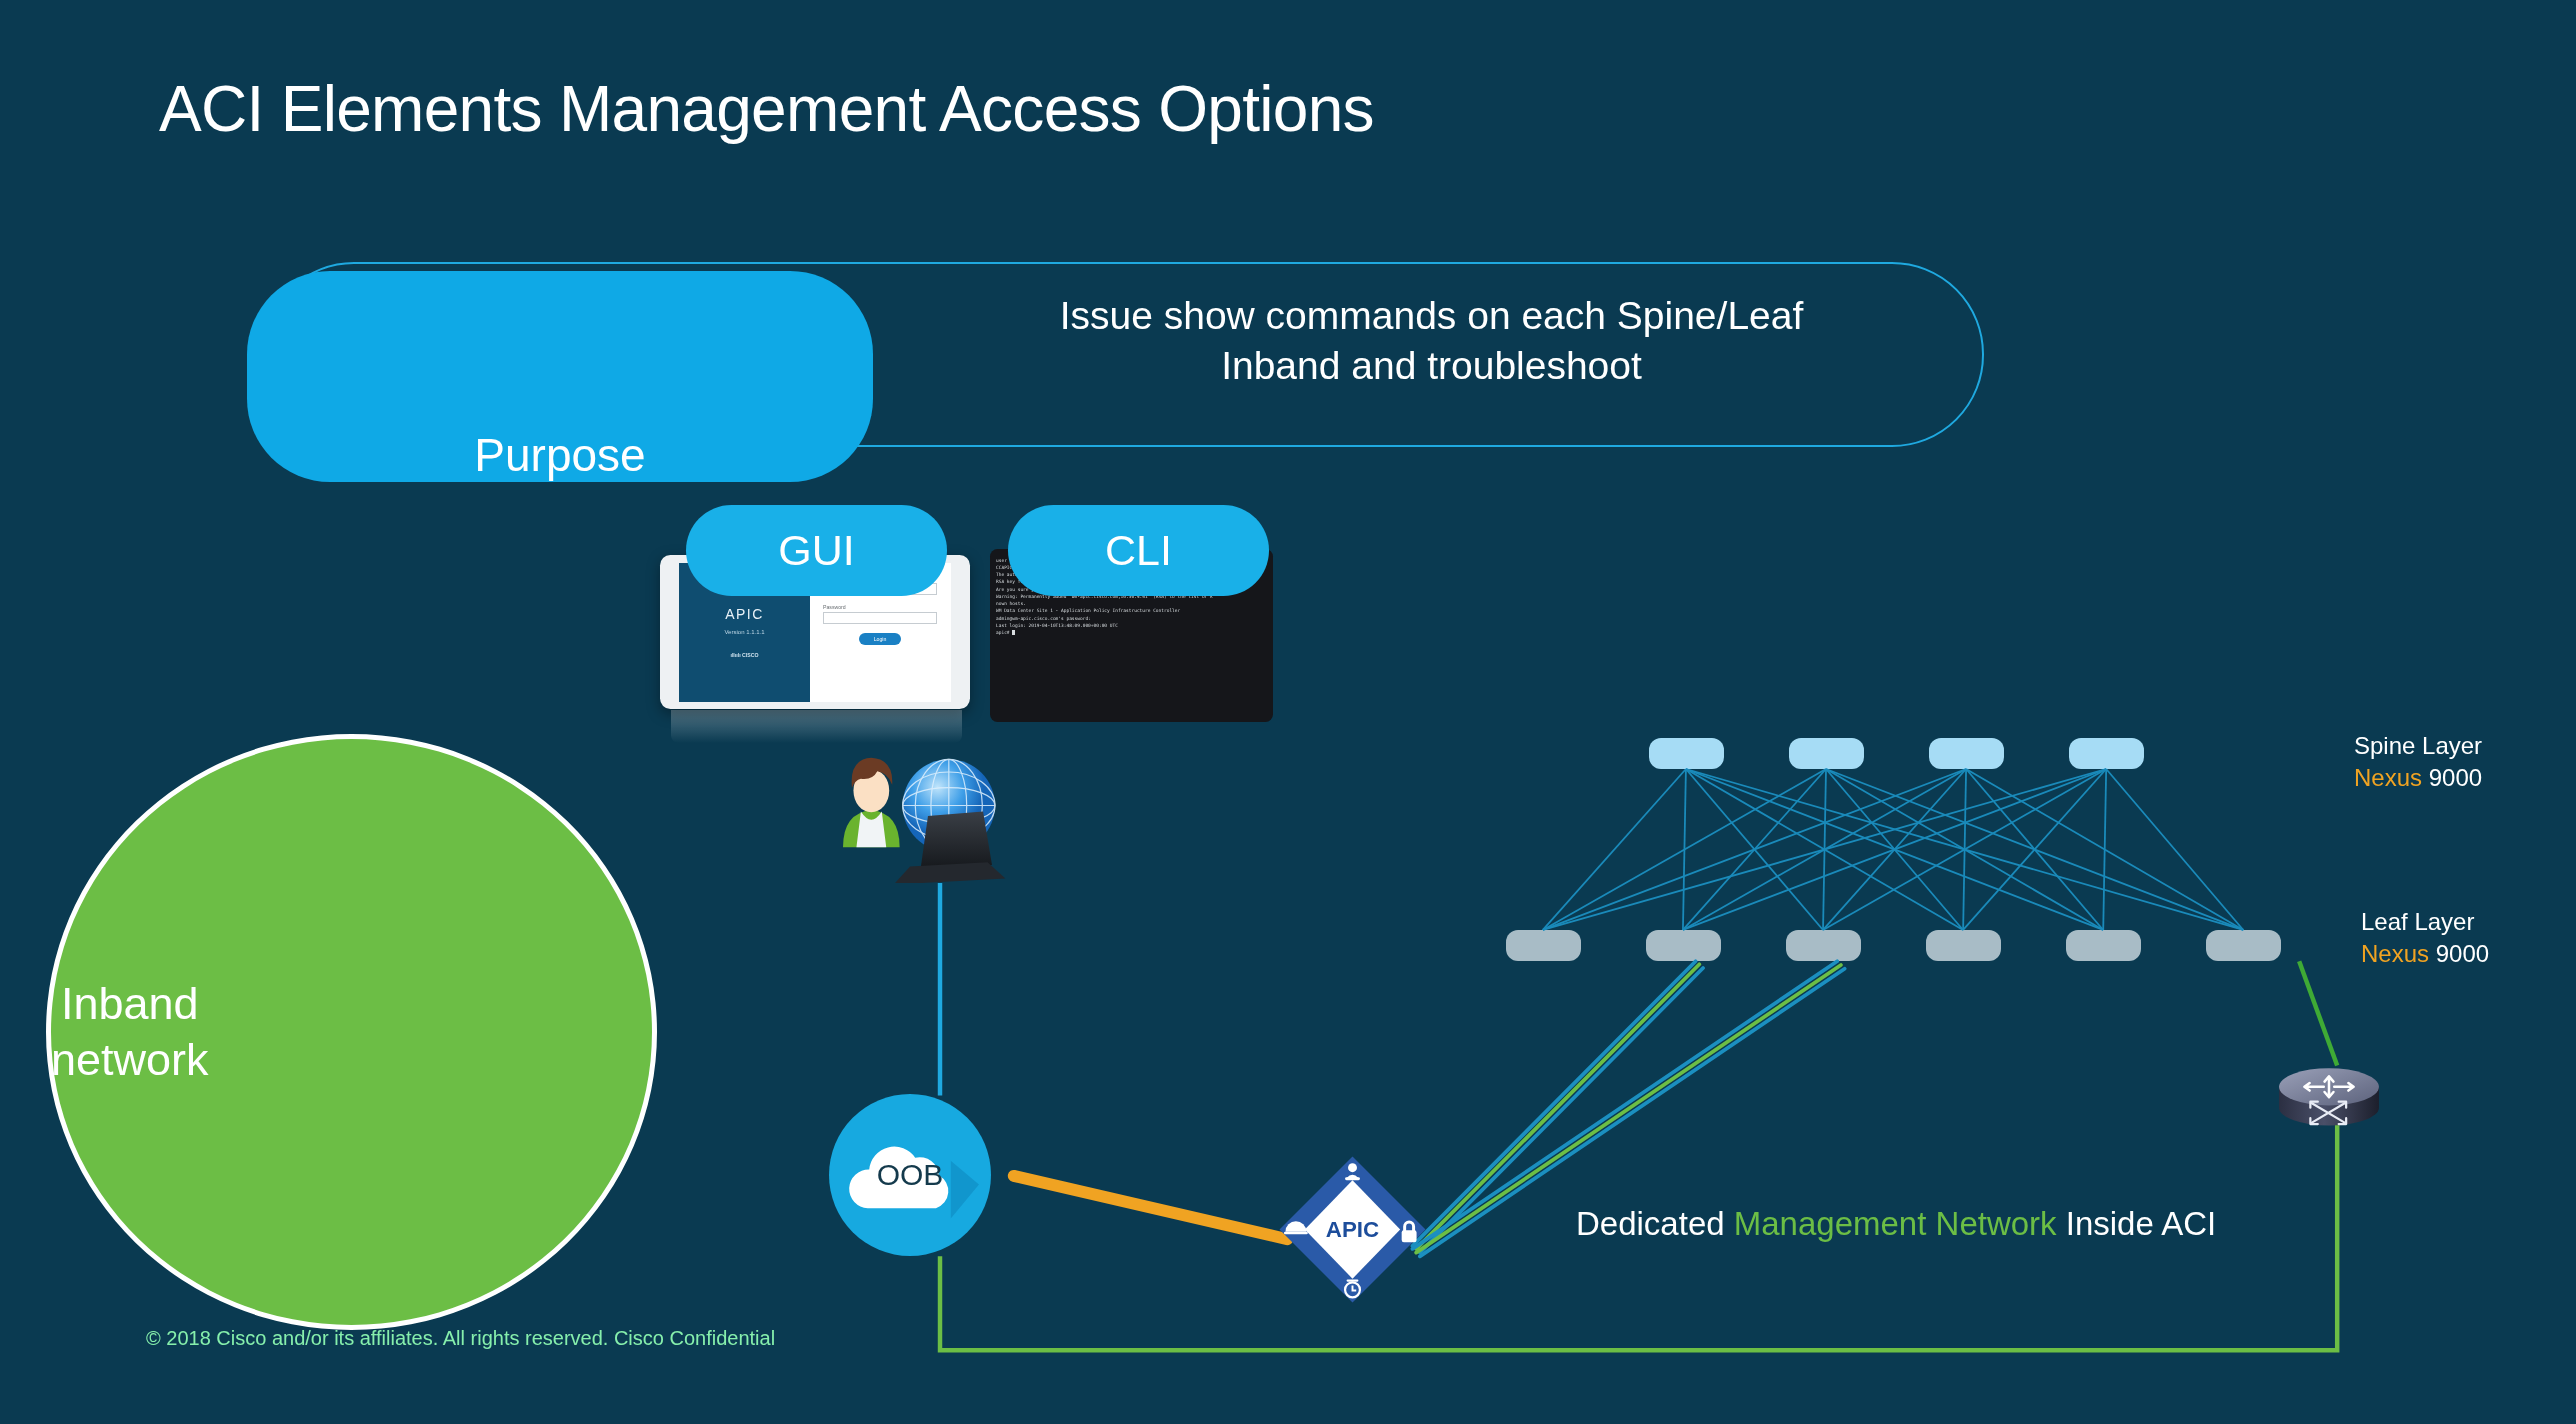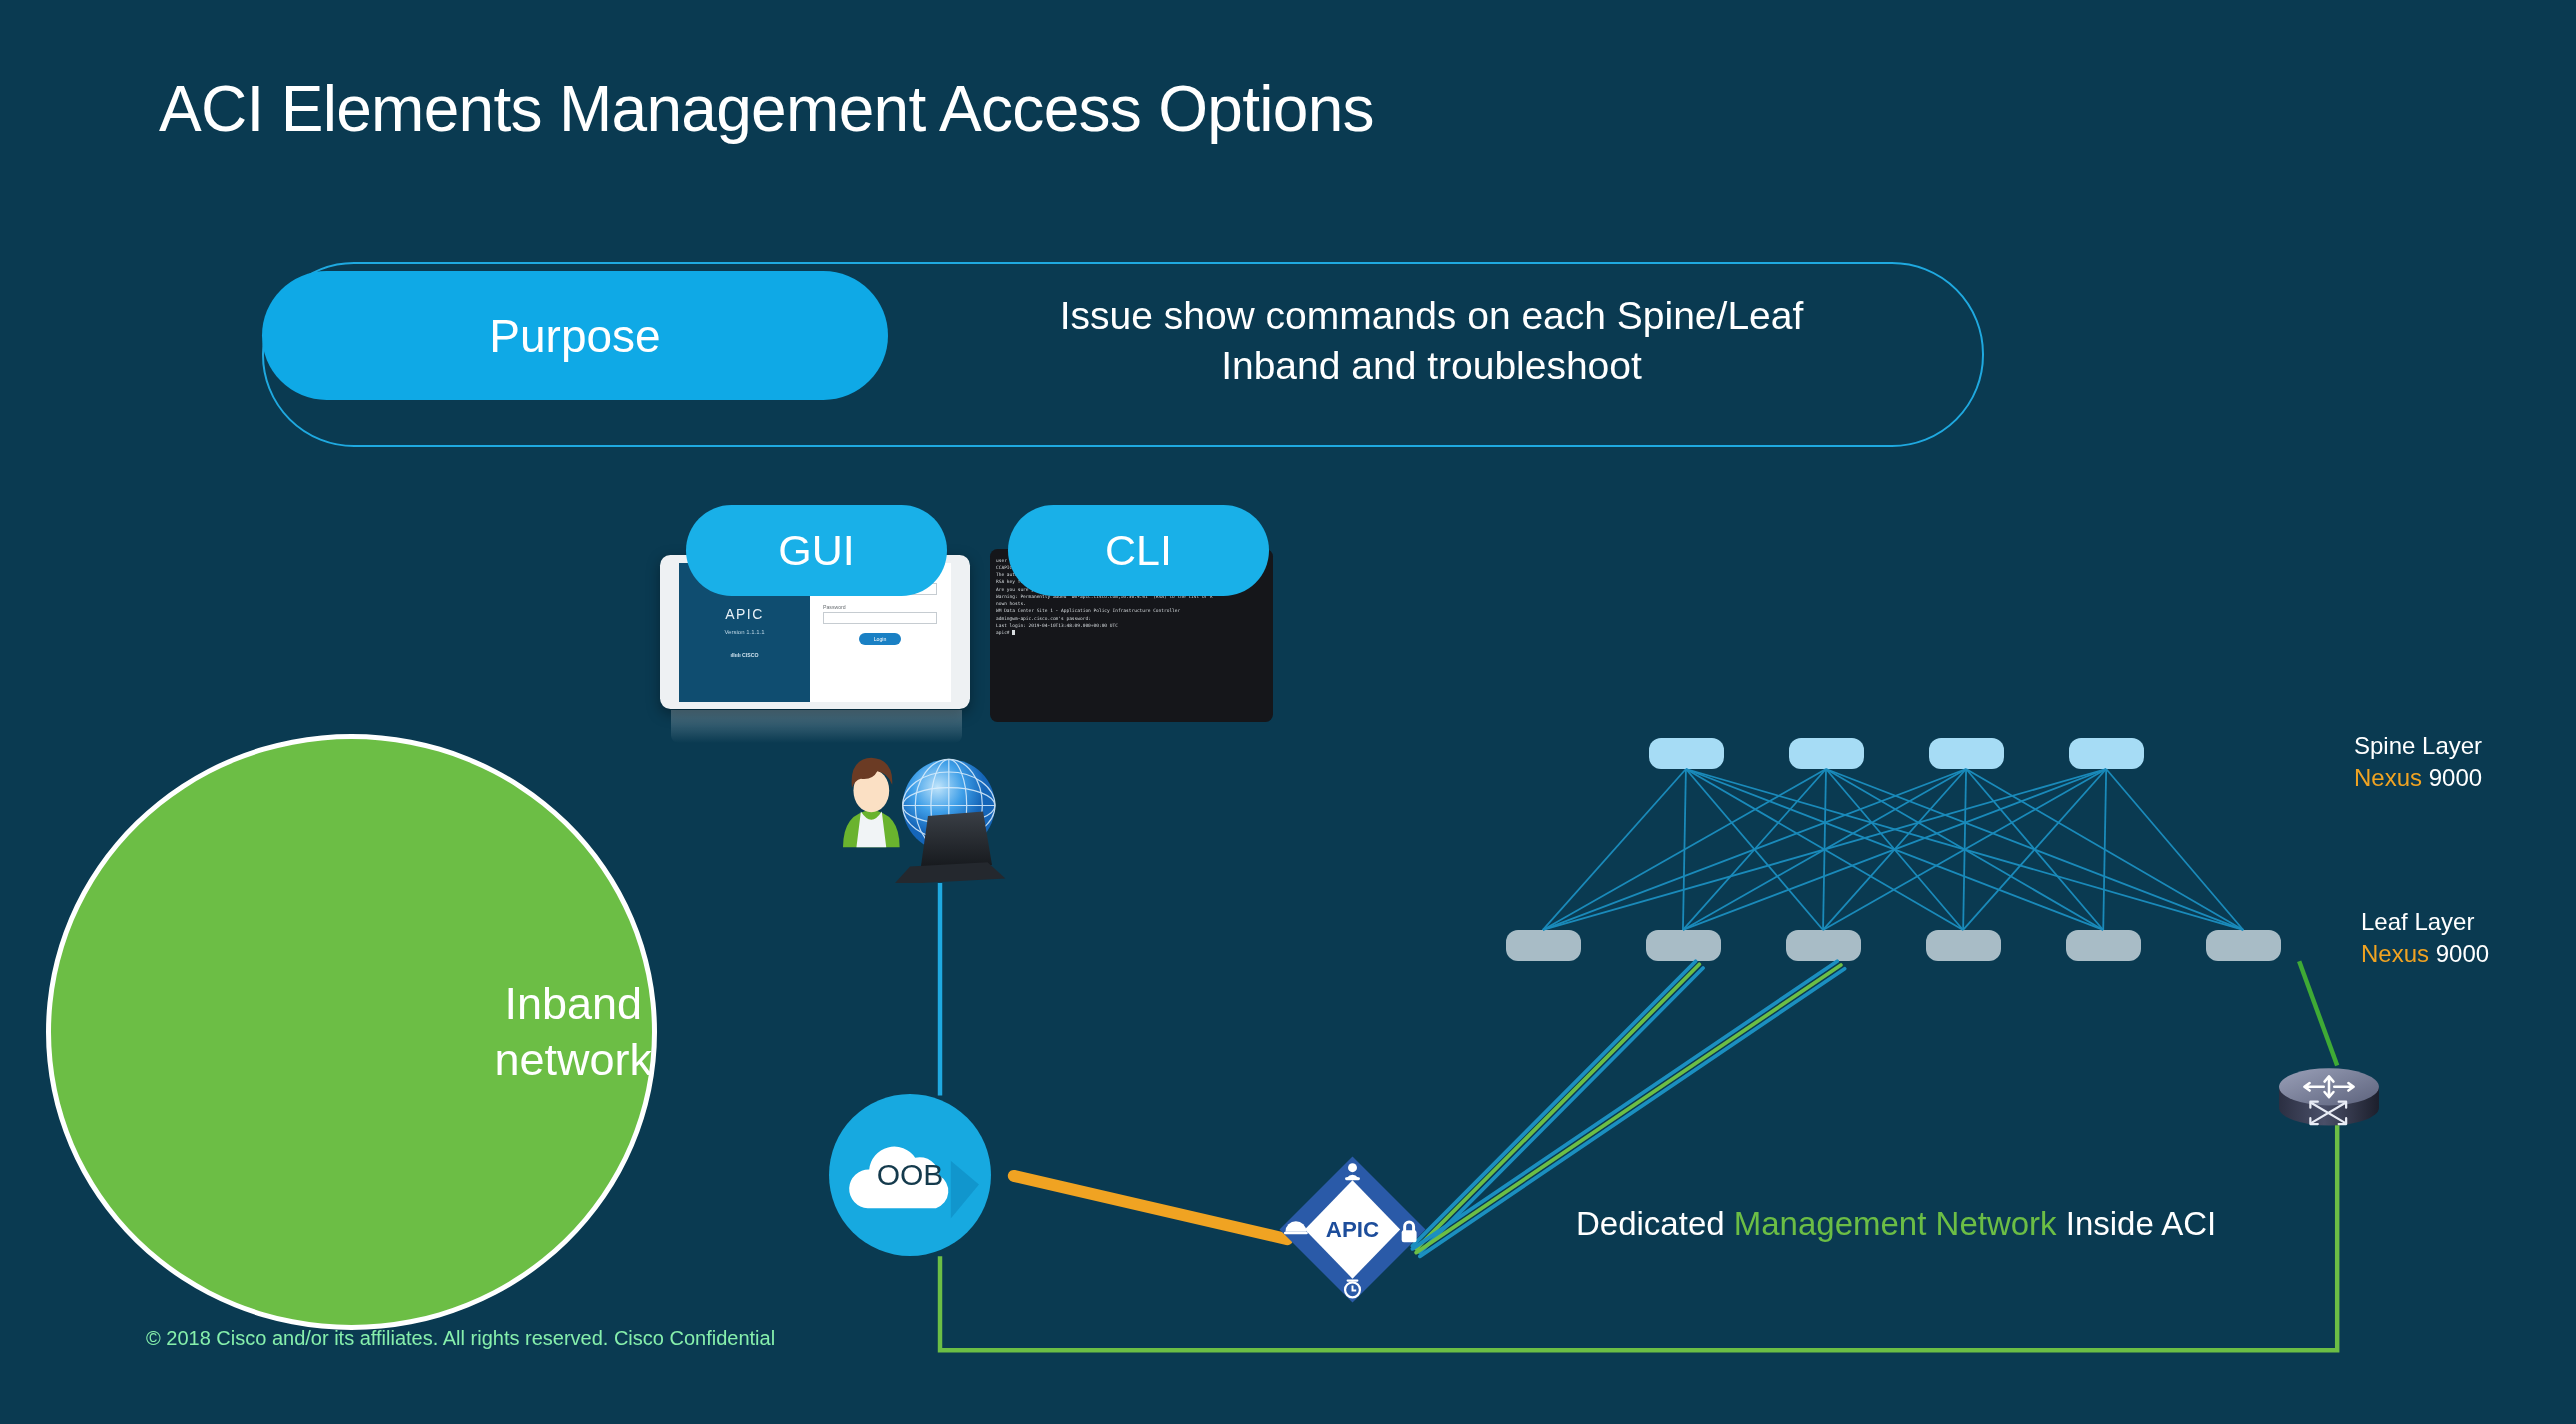--- a/index.html
+++ b/index.html
@@ -20,24 +20,24 @@
   }
 
   
   .purpose-banner {
     position:absolute; left:262px; top:262px;
     width:1722px; height:185px;
     border:2.2px solid #1fa9e0;
     border-radius:92px;
   }
   .purpose-pill {
-    position:absolute; left:262px; top:271px;
-    width:626px; height:129px;
+    position:absolute; left:247px; top:271px;
+    width:626px; height:211px;
     background:#0fa9e6; border-radius:83px;
-    display:flex; align-items:center; justify-content:center;
+    display:flex; align-items:flex-end; justify-content:center;
   }
   .purpose-pill span { font-size:46px; color:#ffffff; }
   .purpose-text {
     position:absolute; left:917px; top:291px;
     width:1029px; text-align:center;
     font-size:39px; line-height:1.28; color:#ffffff;
   }
 
   
   .legend { position:absolute; left:2191px; top:321px; }
@@ -101,21 +101,21 @@
   .cursor {
     display:inline-block; width:3px; height:5.2px;
     background:#d8dde0; vertical-align:-0.7px;
   }
 
   
   .inband {
     position:absolute; left:46px; top:734px;
     width:611px; height:596px; border-radius:50%;
     background:#6cbe45; border:5.2px solid #ffffff;
-    display:flex; align-items:center; justify-content:flex-end;
+    display:flex; align-items:center; justify-content:flex-start;
     z-index:3;
   }
   .inband-label { font-size:45px; color:#ffffff; text-align:center; line-height:1.24; }
 
   
   .admin { position:absolute; left:816px; top:734px; width:209px; height:149px; z-index:5; }
 
   
   .oob {
     position:absolute; left:829px; top:1094px; width:162px; height:162px;

